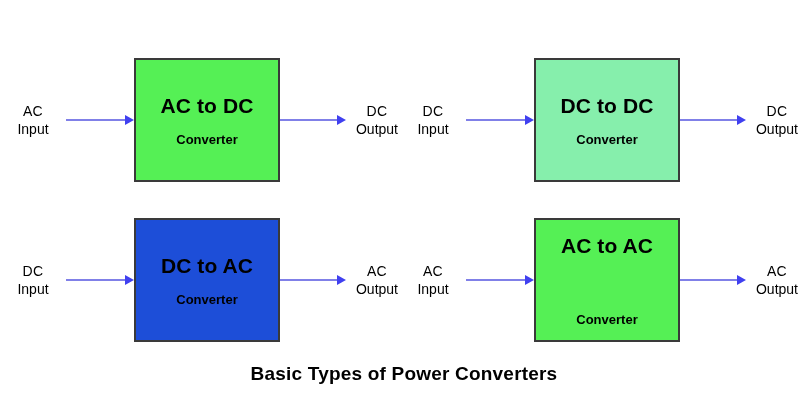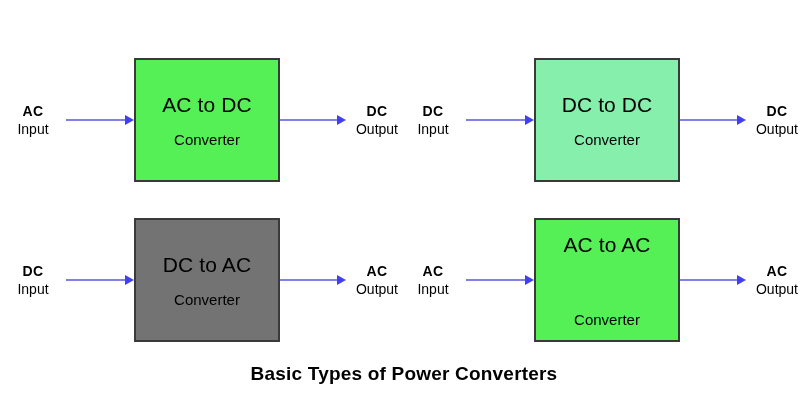--- a/index.html
+++ b/index.html
@@ -50,21 +50,21 @@
   .port {
     width: 62px;
     flex: 0 0 62px;
     text-align: center;
     line-height: 1.32;
     user-select: none;
   }
   .port .kind {
     display: block;
     font-size: 14px;
-    font-weight: bold;
+    font-weight: normal;
     letter-spacing: .4px;
   }
   .port .dir {
     display: block;
     font-size: 14px;
     font-weight: normal;
   }
   .port.in  { margin-left: 2px; }
   .port.out { margin-left: 0px; }
 
@@ -108,28 +108,28 @@
     background: #55f055;
     border: 2px solid #3a3a3a;
     display: flex;
     flex-direction: column;
     align-items: center;
     justify-content: center;
     user-select: none;
   }
   .box .title {
     font-size: 21px;
-    font-weight: normal;
+    font-weight: bold;
     line-height: 1;
     letter-spacing: .1px;
     white-space: nowrap;
   }
   .box .sub {
-    font-size: 15px;
-    font-weight: normal;
+    font-size: 13px;
+    font-weight: bold;
     line-height: 1;
     margin-top: 17px;
     white-space: nowrap;
   }
 
   
   #caption {
     position: absolute;
     left: 4px;
     top: 363px;
@@ -196,21 +196,21 @@
 
     <div class="cell r1 c0">
       <div class="port in">
         <span class="kind">DC</span>
         <span class="dir">Input</span>
       </div>
       <div class="arrow in">
         <span class="shaft" style="background: rgb(128, 128, 232);"></span>
         <span class="head" style="border-left-color: rgb(64, 64, 240);"></span>
       </div>
-      <div class="box" style="background: #737373; border-color: rgb(58, 58, 58);">
+      <div class="box" style="background: #1d4ed8; border-color: rgb(58, 58, 58);">
         <span class="title">DC to AC</span>
         <span class="sub">Converter</span>
       </div>
       <div class="arrow out">
         <span class="shaft" style="background: rgb(128, 128, 232);"></span>
         <span class="head" style="border-left-color: rgb(64, 64, 240);"></span>
       </div>
       <div class="port out">
         <span class="kind">AC</span>
         <span class="dir">Output</span>

